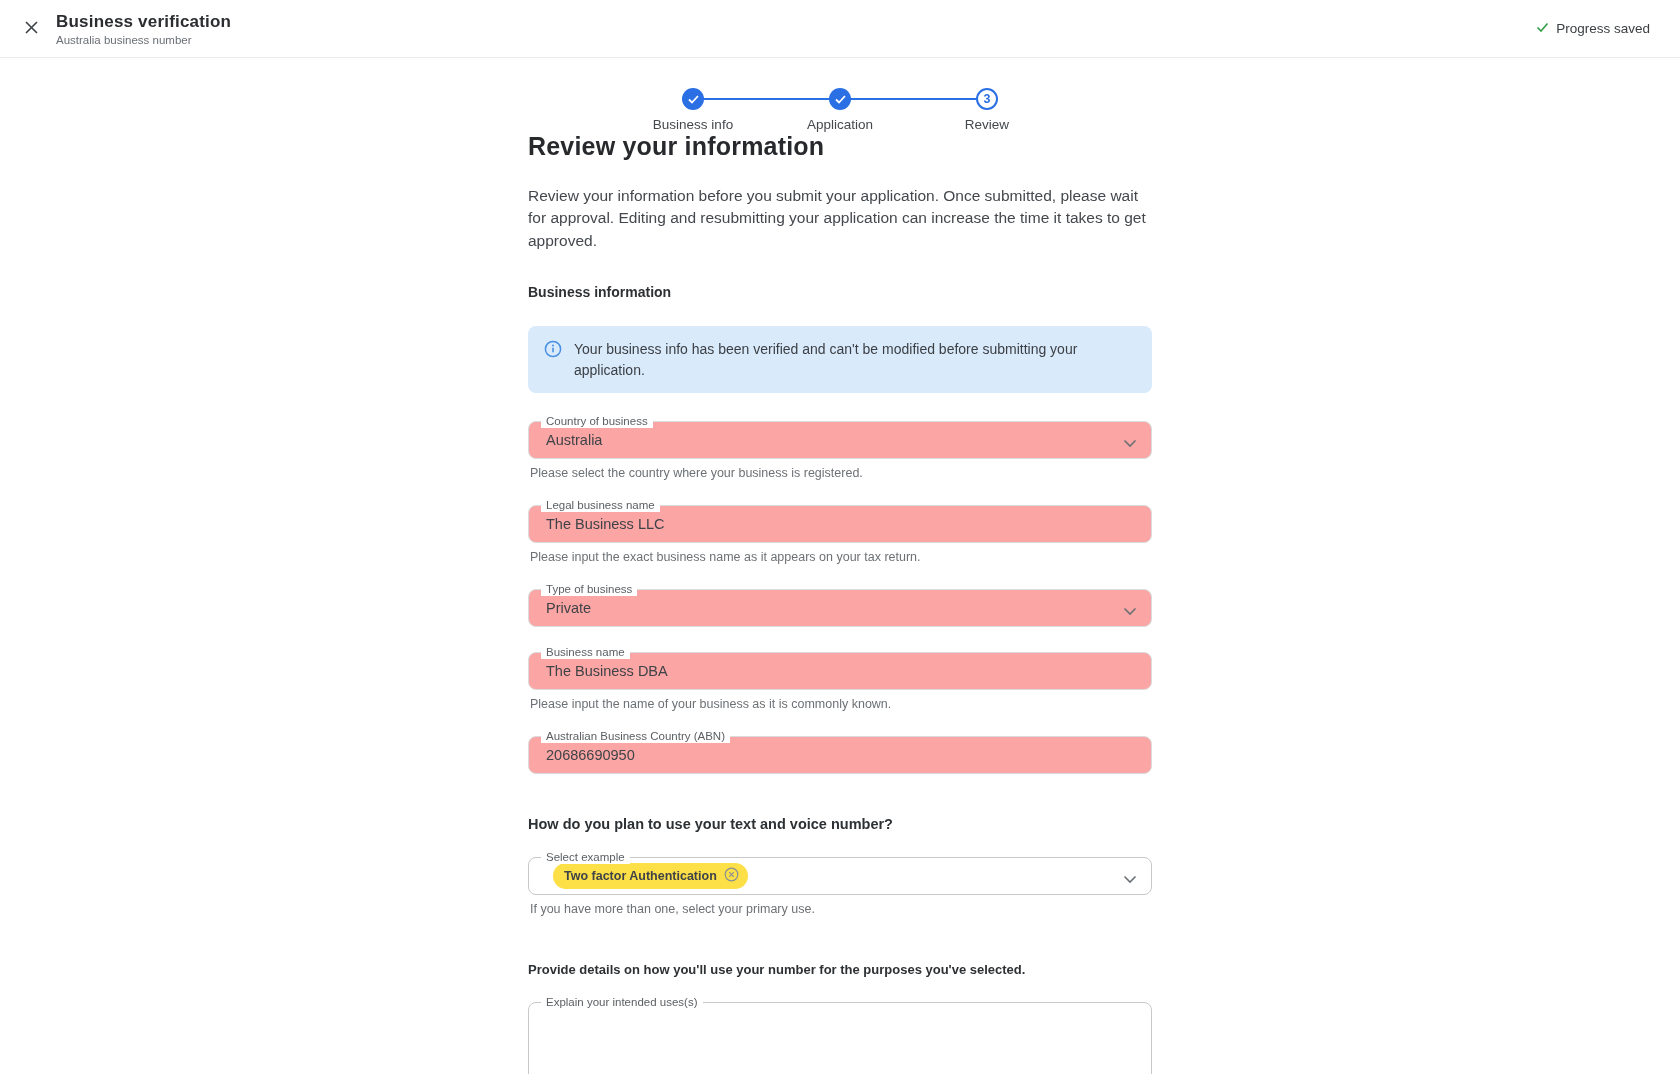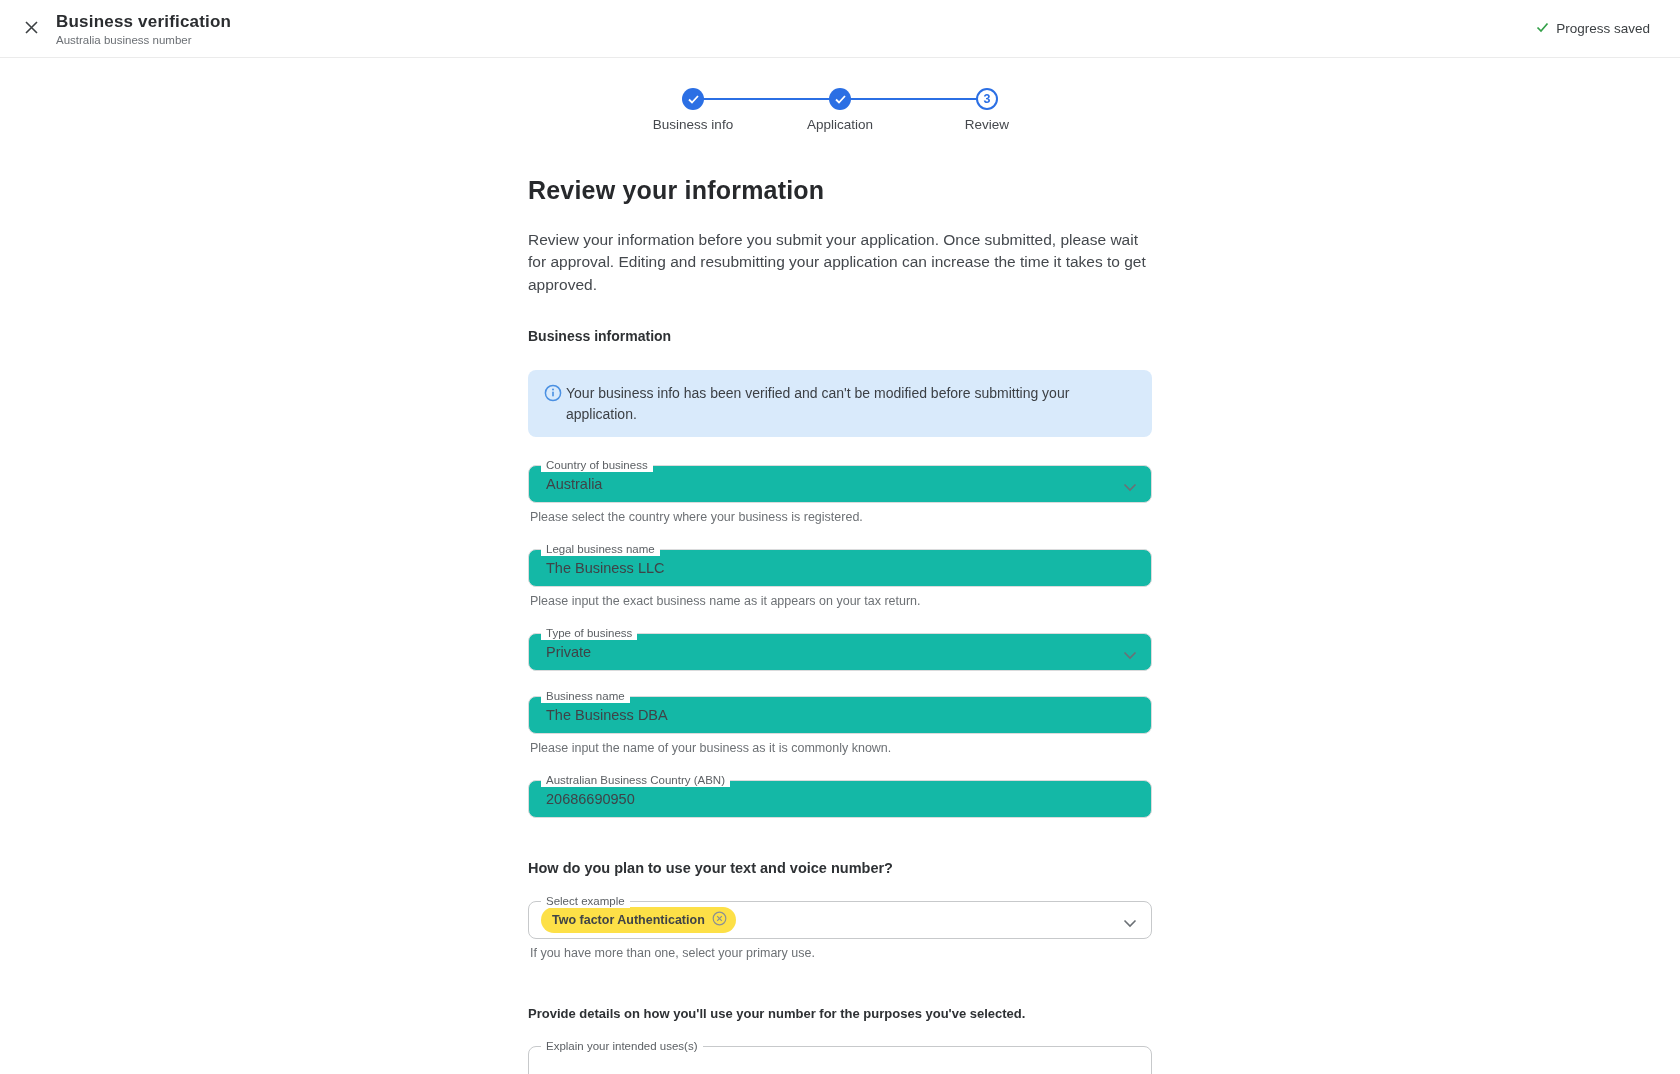--- a/index.html
+++ b/index.html
@@ -25,43 +25,43 @@
     position: relative; z-index: 1; cursor: pointer; }
   .circle { width: 22px; height: 22px; border-radius: 50%; display: flex;
     align-items: center; justify-content: center; }
   .circle.complete { background: #2b6fe4; }
   .circle.current { background: #fff; border: 2px solid #2b6fe4; color: #2b6fe4;
     font-size: 12.5px; font-weight: bold; }
   .step-label { margin-top: 7px; font-size: 13.5px; color: #45484d; }
 
   
   .content { width: 624px; margin: 0 auto; }
-  h1.page-heading { margin-top: 44px; font-size: 25px; font-weight: bold; color: #27292c; letter-spacing: .2px; }
+  h1.page-heading { font-size: 25px; font-weight: bold; color: #27292c; letter-spacing: .2px; }
   p.intro { margin-top: 24px; font-size: 15.5px; line-height: 1.45; color: #44484d; }
   h2.section-heading { margin-top: 32px; font-size: 14px; font-weight: bold; color: #2e3134; }
 
   .banner { margin-top: 26px; background: #d9eafb; border-radius: 8px;
-    padding: 13px 24px 13px 16px; display: flex; gap: 4px;
+    padding: 13px 24px 13px 16px; display: flex; gap: 12px;
     font-size: 14px; line-height: 1.45; color: #3b3f44; }
   .banner svg { flex-shrink: 0; margin-top: 1px; }
 
   .group { margin-top: 25px; }
   .group.first { margin-top: 28px; }
   .field { position: relative; height: 38px; border-radius: 8px;
-    border: 1px solid #dadbdc; background: #14b8a6; }
+    border: 1px solid #dadbdc; background: #fca5a5; }
   .field.enabled { background: #fff; border-color: #c7c9cb; cursor: pointer; }
   .flabel { position: absolute; top: -7px; left: 12px; font-size: 11.5px; color: #5c6064;
     background: #fff; padding: 0 5px; white-space: nowrap; line-height: 13px; }
   .fvalue { padding: 0 44px 0 17px; line-height: 36px; font-size: 14.5px; color: #3f4347;
     white-space: nowrap; overflow: hidden; }
   .chevron { position: absolute; right: 14px; top: 12px; }
   .helper { margin: 7px 2px 0; font-size: 12.5px; color: #6d7175; }
 
   .usage-heading { margin-top: 42px; font-size: 14.5px; font-weight: bold; color: #2e3134; }
-  .select-field { display: flex; align-items: center; padding-left: 12px; }
+  .select-field { display: flex; align-items: center; padding-left: 24px; }
   .chip { display: inline-flex; align-items: center; gap: 7px; background: #fde047;
     border-radius: 13px; height: 26px; padding: 0 9px 0 11px;
     font-size: 12.5px; font-weight: bold; color: #3f4347; }
   .chip-remove { border: none; background: transparent; cursor: pointer; display: flex;
     align-items: center; padding: 0; }
 
   .details-heading { margin-top: 46px; font-size: 13px; font-weight: bold; color: #2e3134; }
   .textarea-field { position: relative; min-height: 104px; border-radius: 8px;
     border: 1px solid #c7c9cb; background: #fff; padding: 13px 17px; cursor: text; }
 </style>

